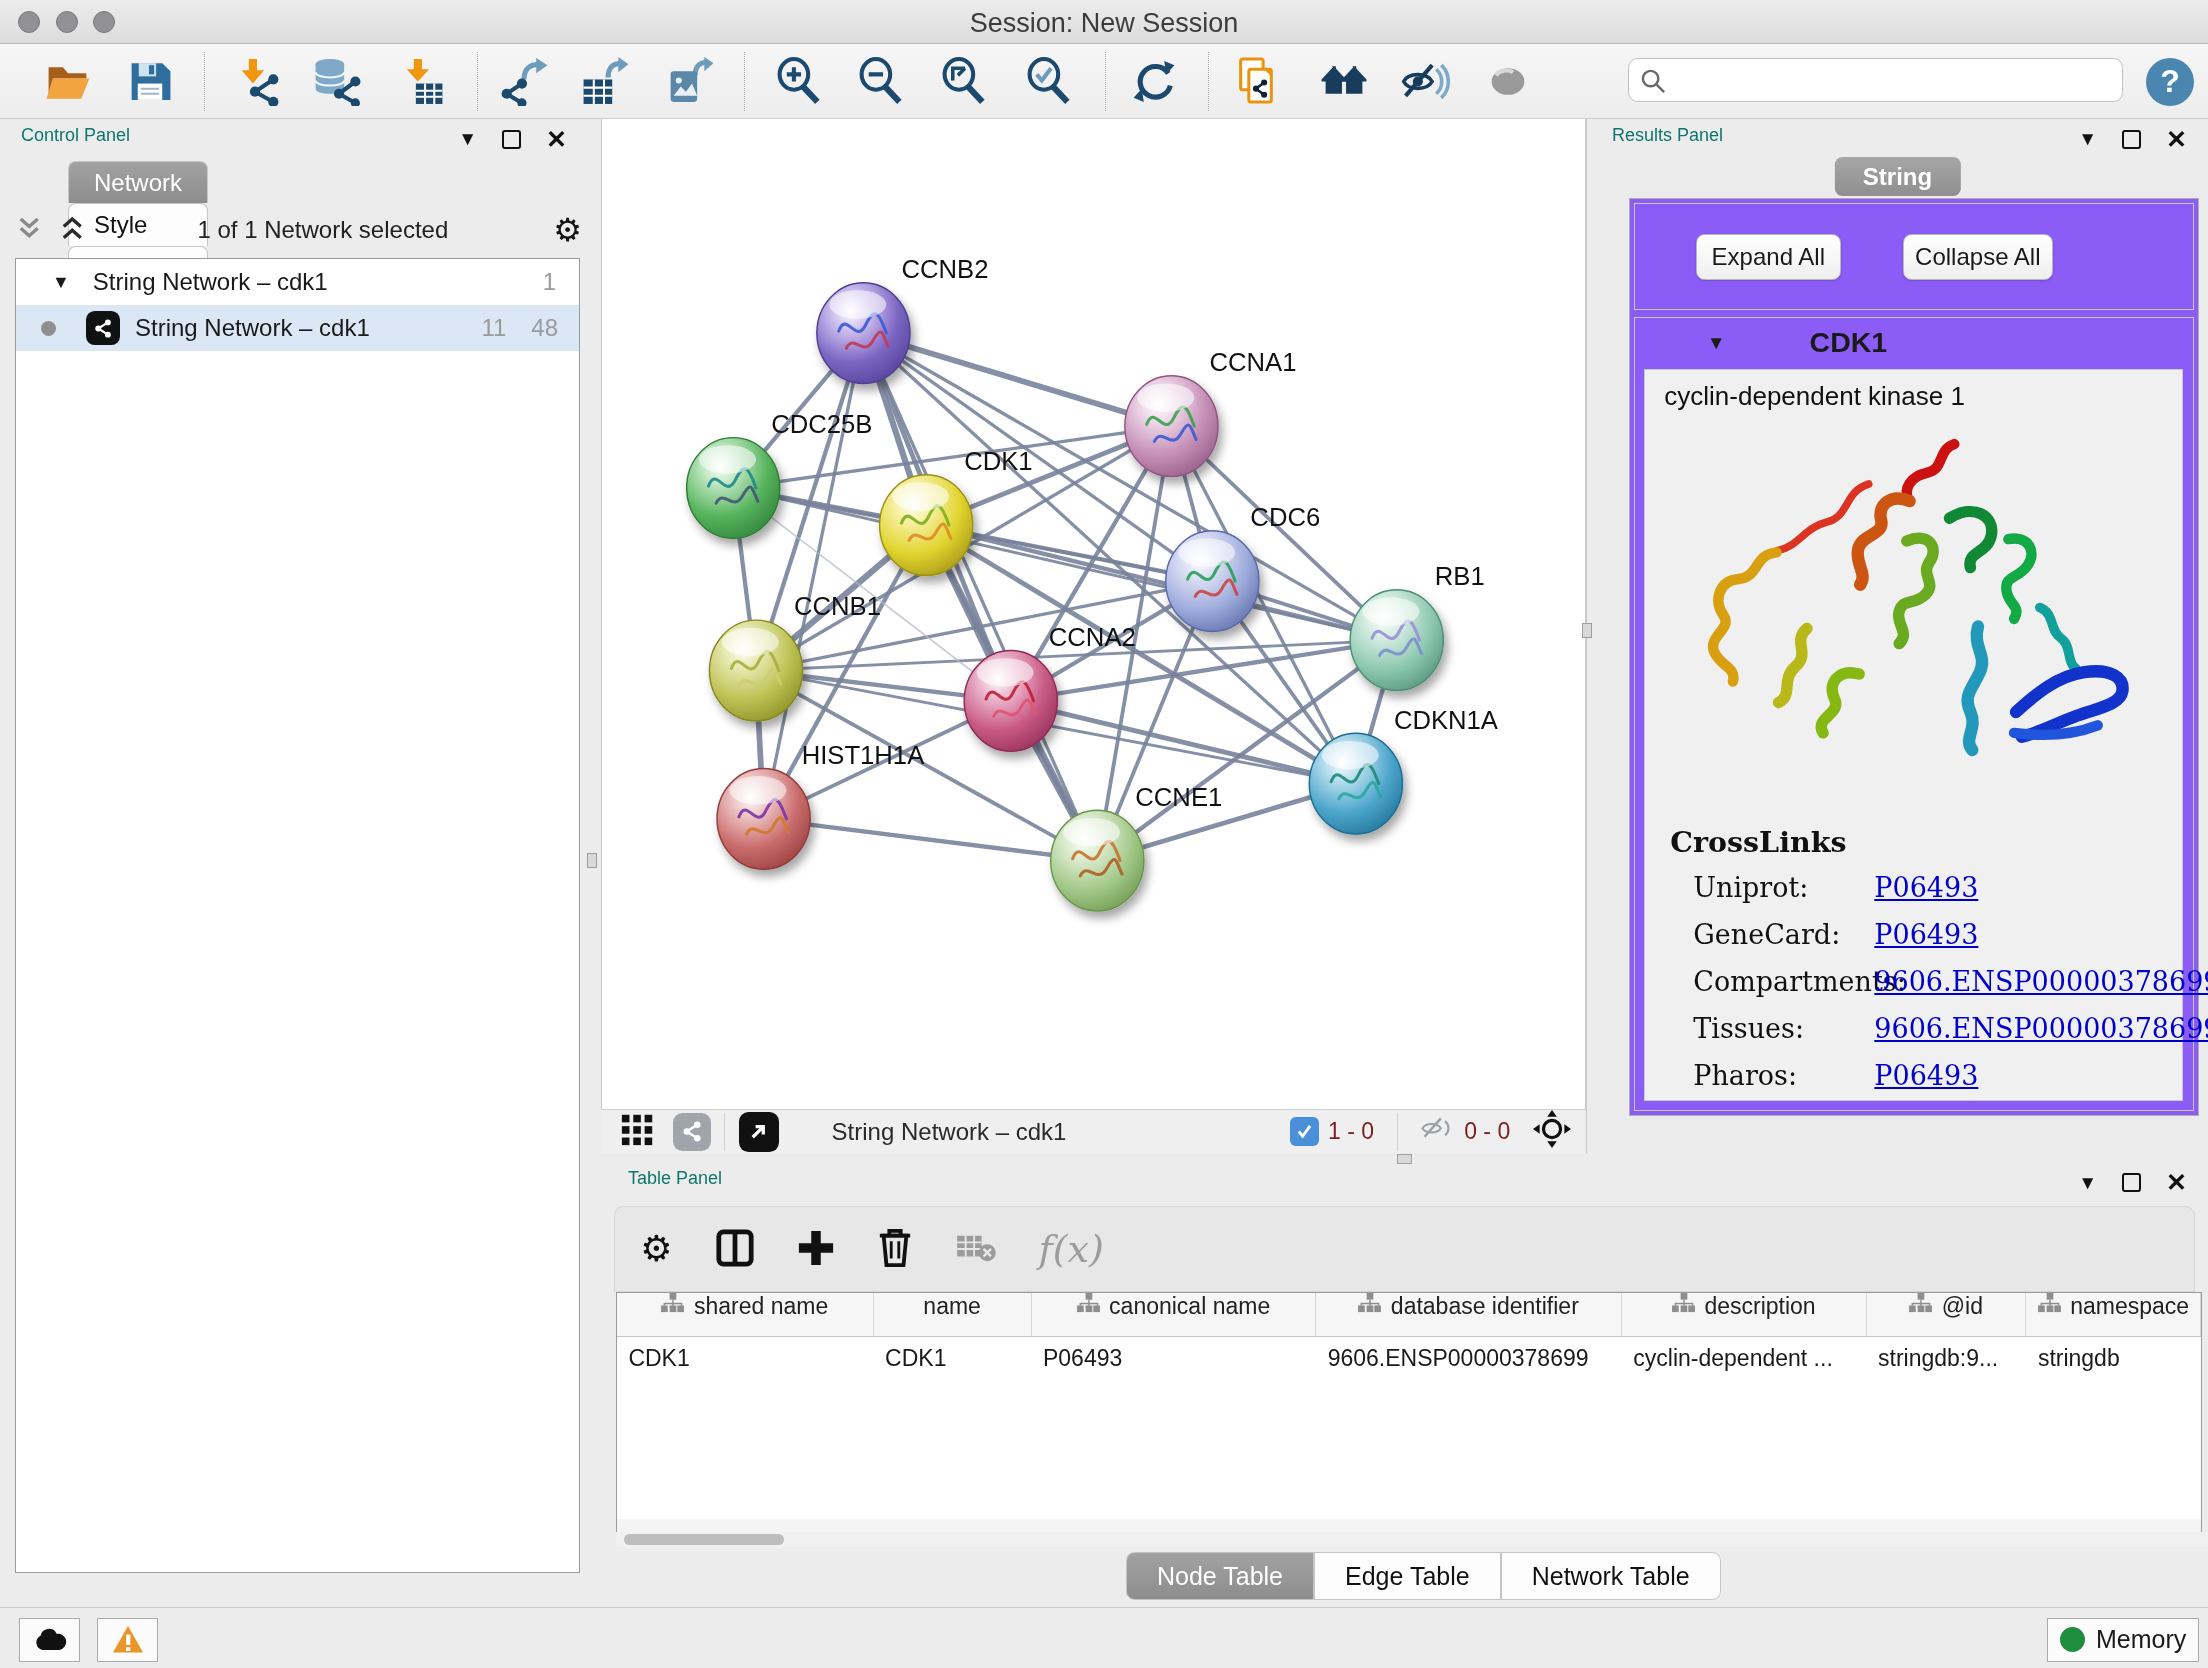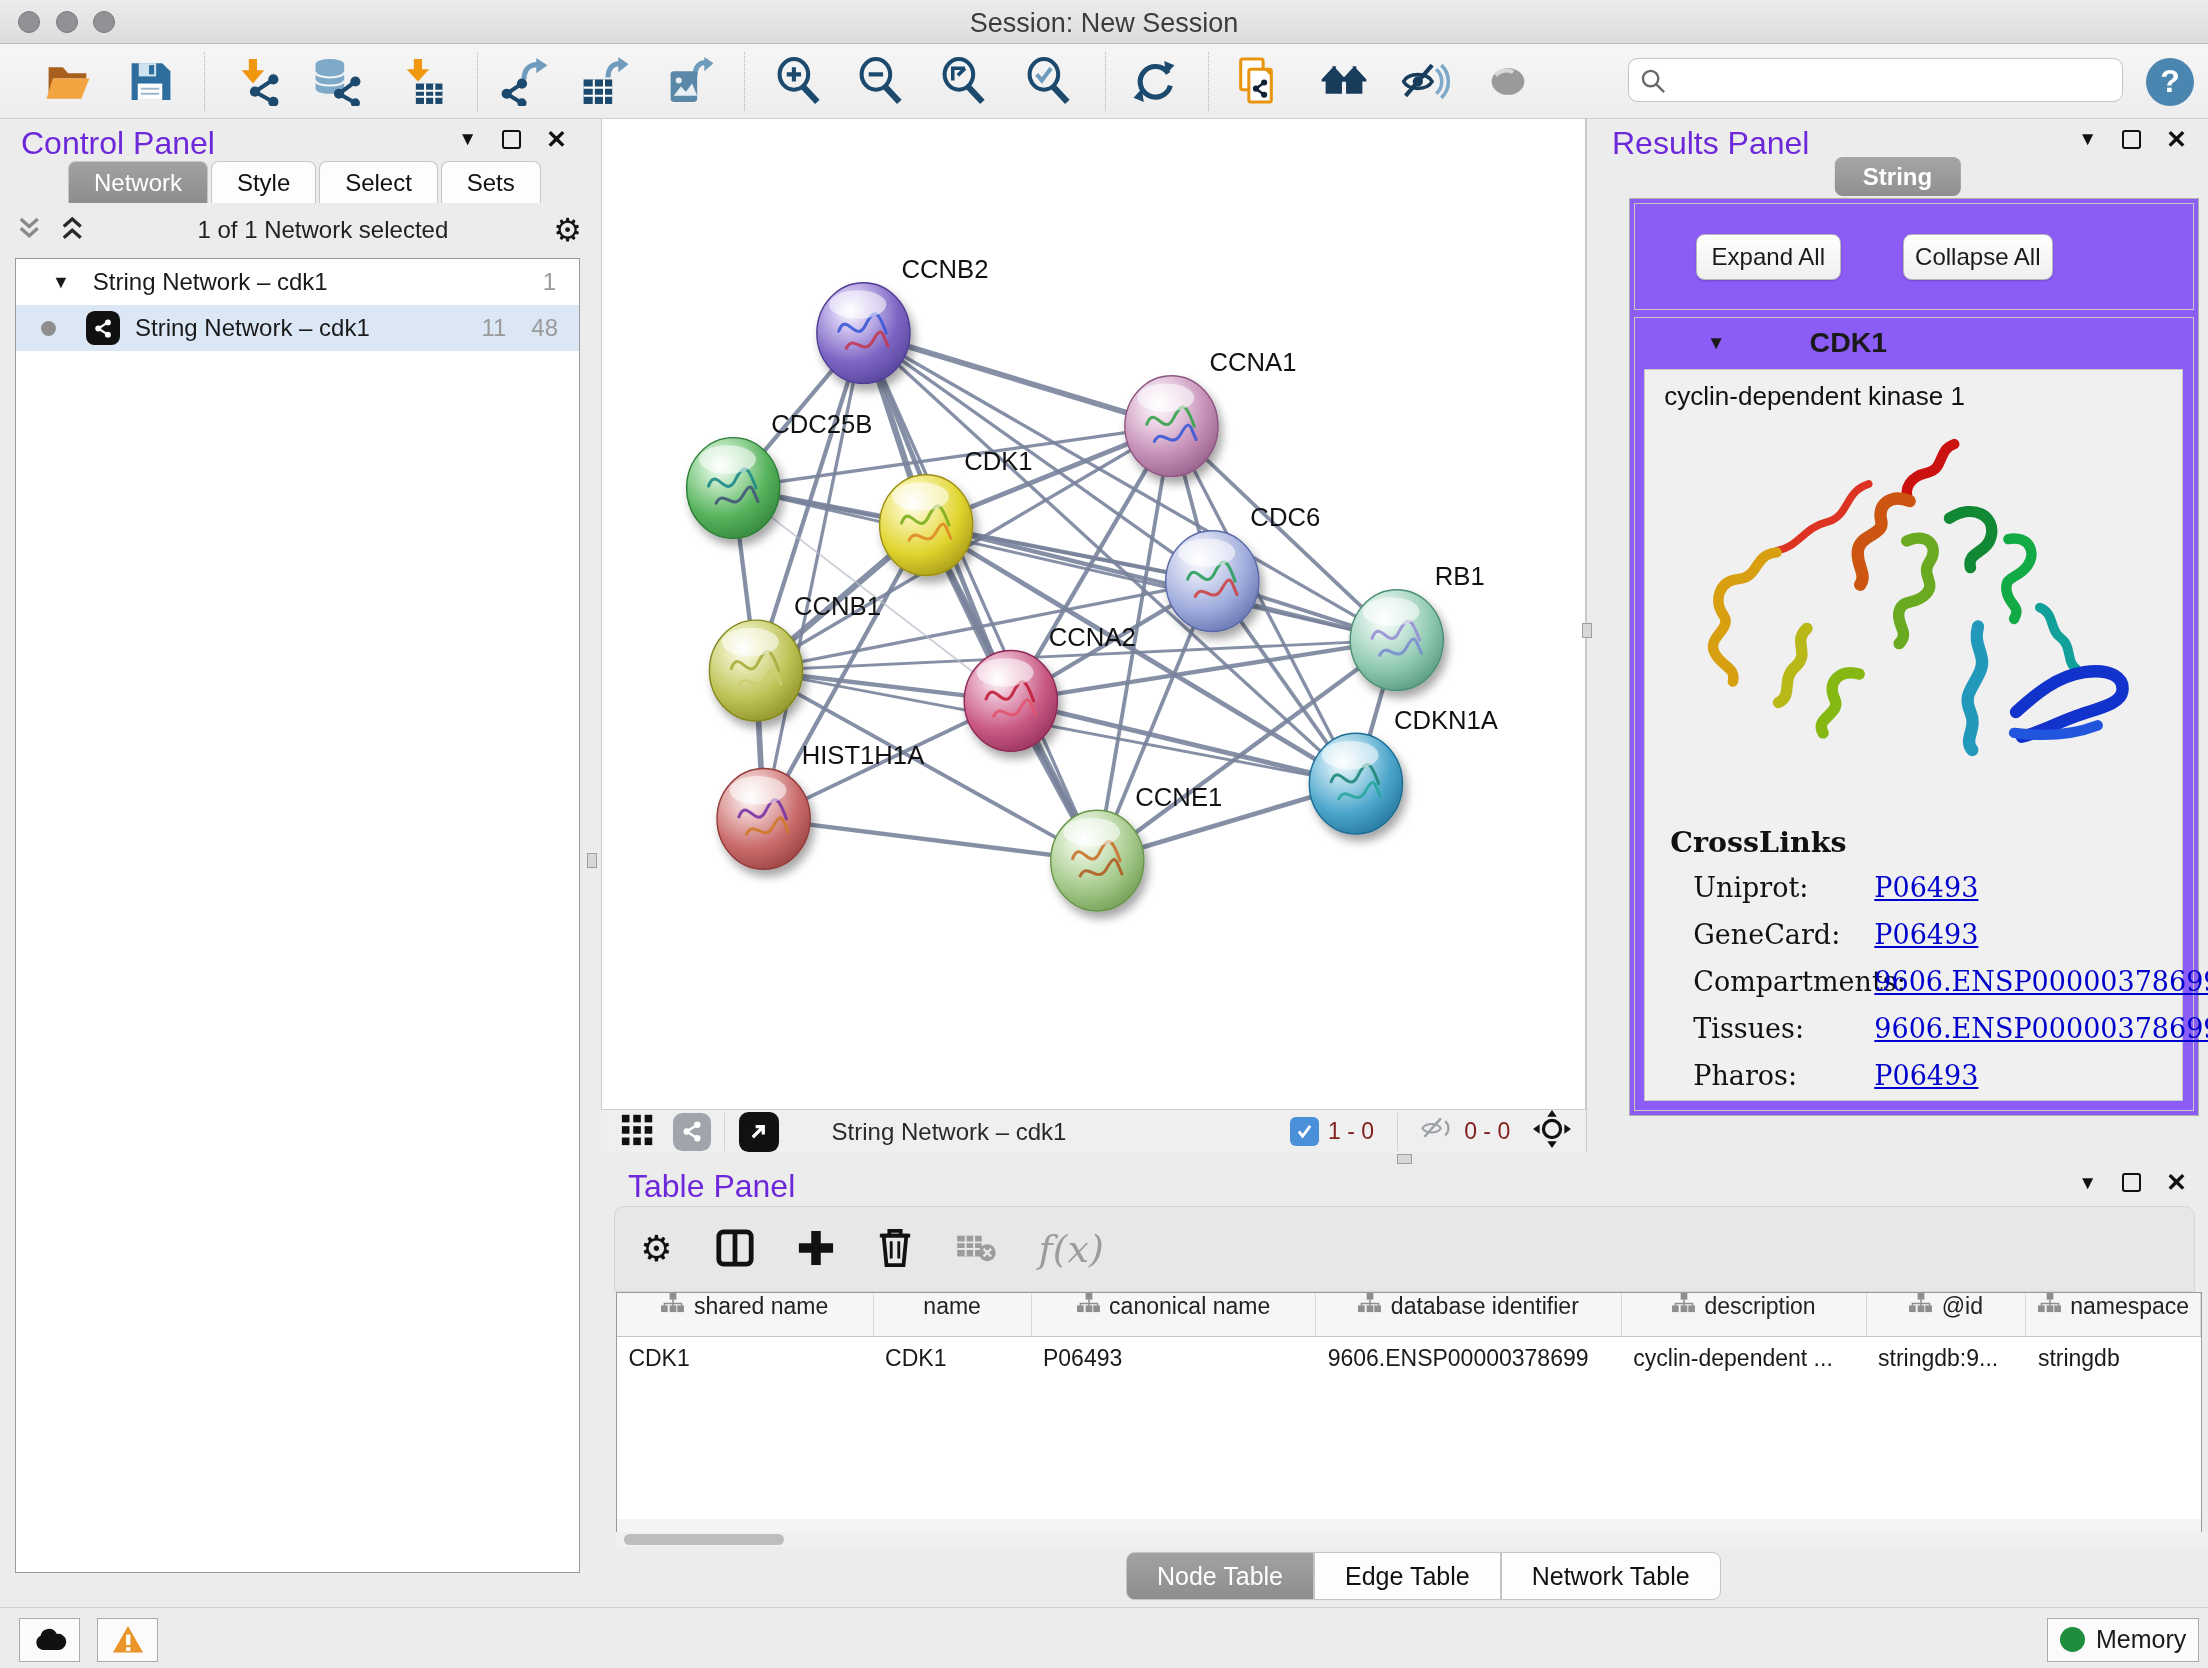--- a/index.html
+++ b/index.html
@@ -16,26 +16,26 @@
   #toolbar { left:0; top:44px; width:2208px; height:75px; background:linear-gradient(#f6f6f6,#ededed); border-bottom:1px solid #cdcdcd; }
   .ticon { position:absolute; top:13.3px; width:49px; height:49px; transform:translateX(-50%); }
   .ticon svg { width:49px; height:49px; }
   .tsep { position:absolute; top:7.6px; height:59px; border-left:1.9px dotted #b2b2b2; }
   #search-box { position:absolute; left:1628px; top:14.3px; width:495px; height:44px; background:#fff; border:1.9px solid #c2c2c2; border-radius:9.5px; }
   #search-box svg { position:absolute; left:11.4px; top:8.6px; }
   #help-btn { position:absolute; left:2146px; top:14.3px; width:48px; height:48px; border-radius:50%; background:#4a86b0; color:#fff; font-size:32px; font-weight:bold; text-align:center; line-height:46px; }
 
   
   #cpanel { left:0; top:119px; width:599px; height:1488px; background:#ececec; }
-  .panel-title { font-size:32px; color:#6d28d9; }
+  .panel-title { font-size:18px; color:#0f766e; }
   .panel-ctrls { position:absolute; display:flex; gap:25px; align-items:center; }
   .tri { font-size:19px; color:#111; }
   .winbox { width:19px; height:19px; border:2.9px solid #111; border-radius:2.9px; }
   .closex { font-size:25px; font-weight:bold; color:#111; }
-  .tabstrip { position:absolute; display:flex; }
+  .tabstrip { position:absolute; display:flex;flex-direction:column; }
   .tab { font-size:24px; padding:6.7px 25px; background:#fdfdfd; border:1px solid #c6c6c6; border-bottom:none; border-radius:7.6px 7.6px 0 0; margin-right:2.9px; color:#111; }
   .tab.sel { background:linear-gradient(#a2a2a2,#8d8d8d); color:#fff; }
   #cp-subbar { position:absolute; left:17px; right:17px; top:86px; height:49px; display:flex; align-items:center; }
   #cp-status { flex:1; text-align:center; font-size:24px; color:#222; }
   #cp-gear { font-size:32px; color:#151515; }
   #cp-list { position:absolute; left:15px; right:19px; top:139px; bottom:34px; background:#fff; border:1.9px solid #9a9a9a; }
   .tree-row { position:relative; height:46px; display:flex; align-items:center; font-size:24px; }
   .tree-row .cnt { color:#9a9a9a; }
   #net-row { background:#dce7f6; }
   .share-app-icon { width:34px; height:34px; border-radius:8.6px; background:#111; display:flex; align-items:center; justify-content:center; }

